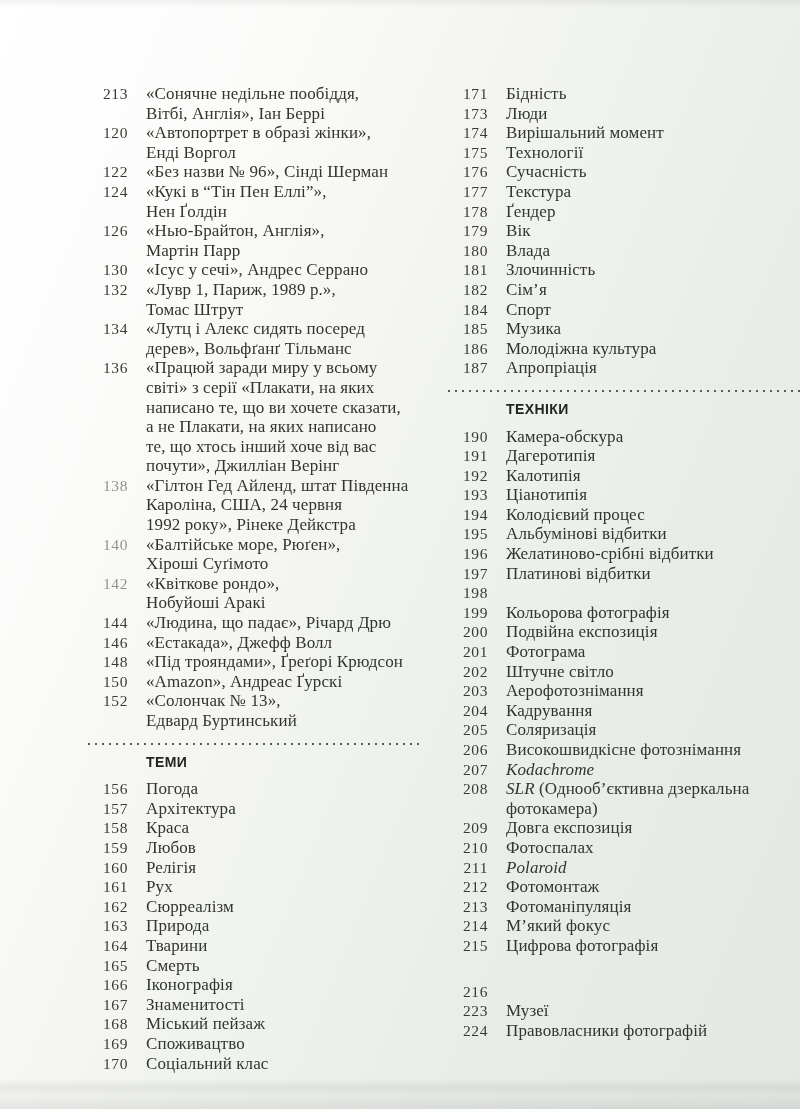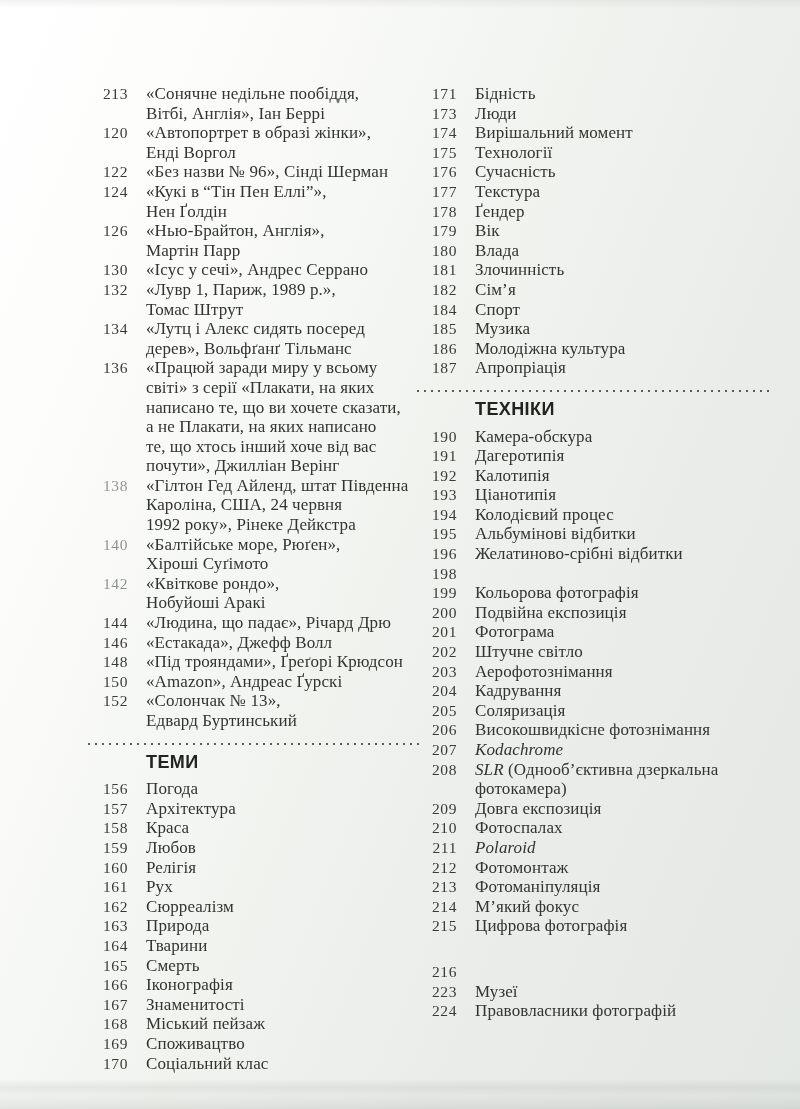--- a/index.html
+++ b/index.html
@@ -20,21 +20,21 @@
       rgba(90,98,90,0.12) 100%);
     pointer-events: none;
   }
   .top-shade {
     position: absolute; left: 0; right: 0; top: 0; height: 8px;
     background: linear-gradient(to bottom, rgba(80,88,80,0.08), rgba(80,88,80,0));
     pointer-events: none;
   }
   .col { position: absolute; top: 84px; }
   .col-left  { left: 88px;  width: 332px; }
-  .col-right { left: 417px; width: 352px; }
+  .col-right { left: 448px; width: 352px; }
 
   .entry {
     display: flex;
     font-size: 17px;
     line-height: 19.6px;
     color: #32352e;
     letter-spacing: 0.1px;
   }
   .num {
     flex: none;
@@ -48,21 +48,21 @@
   .txt {
     flex: 1;
     padding-left: 18px;
     white-space: pre-line;
   }
   .i { font-style: italic; text-align: right; }
 
   .heading {
     font-family: "Liberation Sans", "DejaVu Sans", sans-serif;
     font-weight: bold;
-    font-size: 18px;
+    font-size: 14px;
     line-height: 19.6px;
     letter-spacing: 0.4px;
     color: #22251f;
     padding-left: 58px;
     margin: 0 0 7px 0;
   }
   .divider {
     height: 2px;
     margin: 12px 0 8px 0;
     background: repeating-linear-gradient(to right,
@@ -309,20 +309,24 @@
       </div>
       <div class="entry">
         <span class="num">195</span>
         <span class="txt">Альбумінові відбитки</span>
       </div>
       <div class="entry">
         <span class="num">196</span>
         <span class="txt">Желатиново-срібні відбитки</span>
       </div>
       <div class="entry">
+        <span class="num">197</span>
+        <span class="txt">Платинові відбитки</span>
+      </div>
+      <div class="entry">
         <span class="num">198</span>
       </div>
       <div class="entry">
         <span class="num">199</span>
         <span class="txt">Кольорова фотографія</span>
       </div>
       <div class="entry">
         <span class="num">200</span>
         <span class="txt">Подвійна експозиція</span>
       </div>

